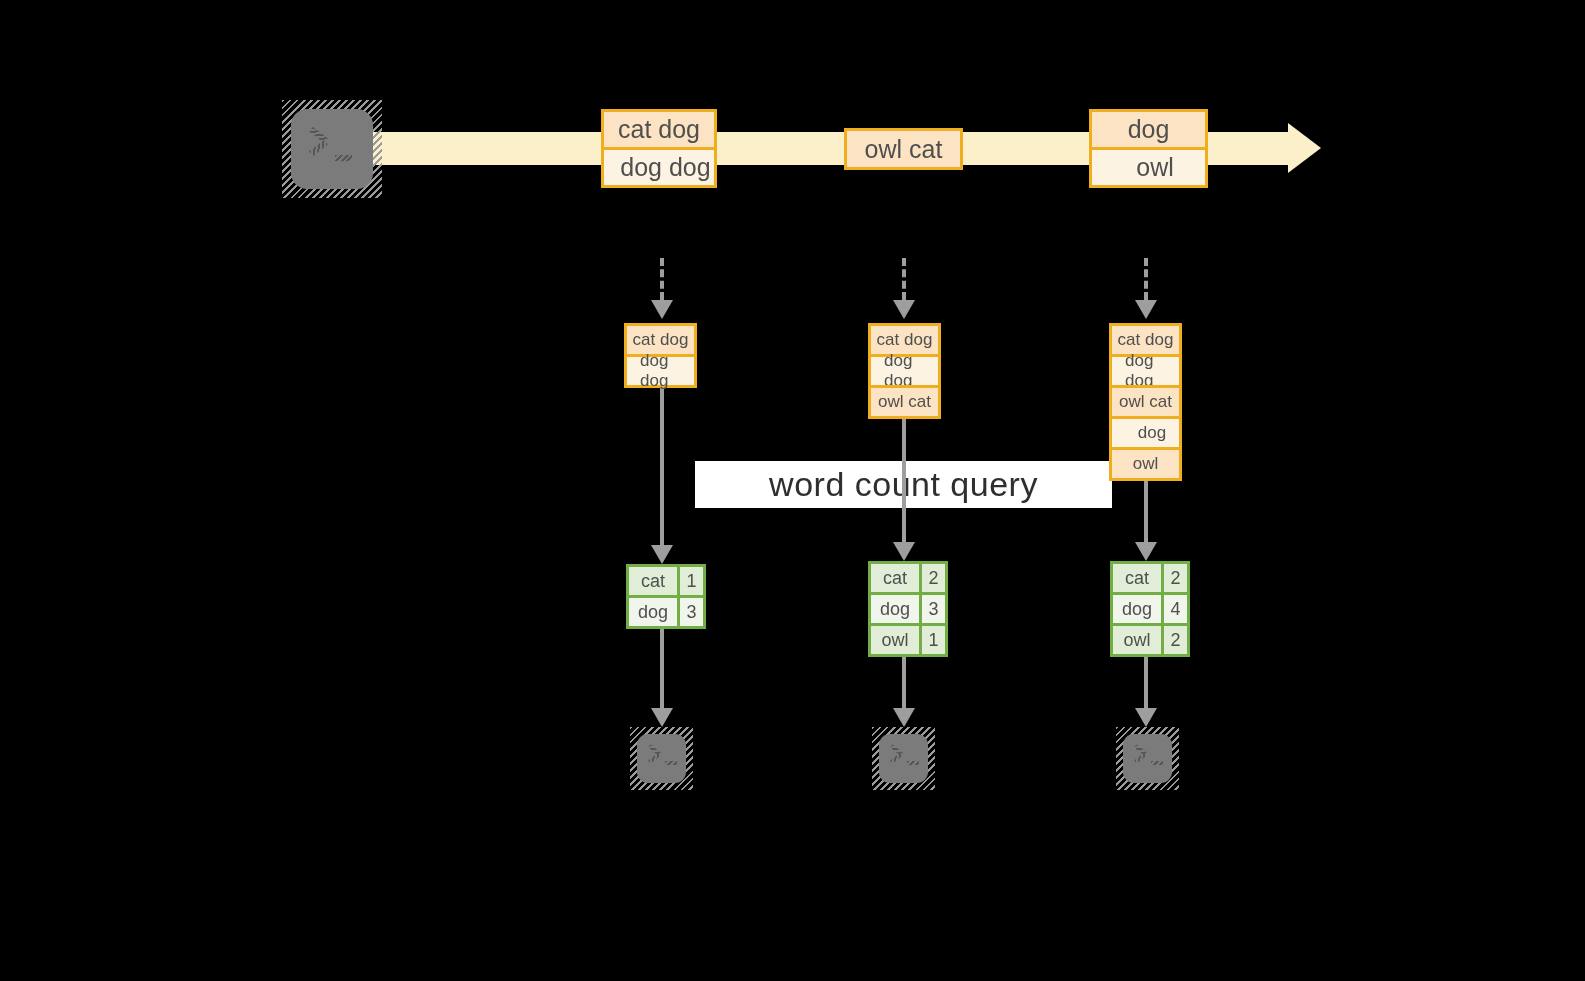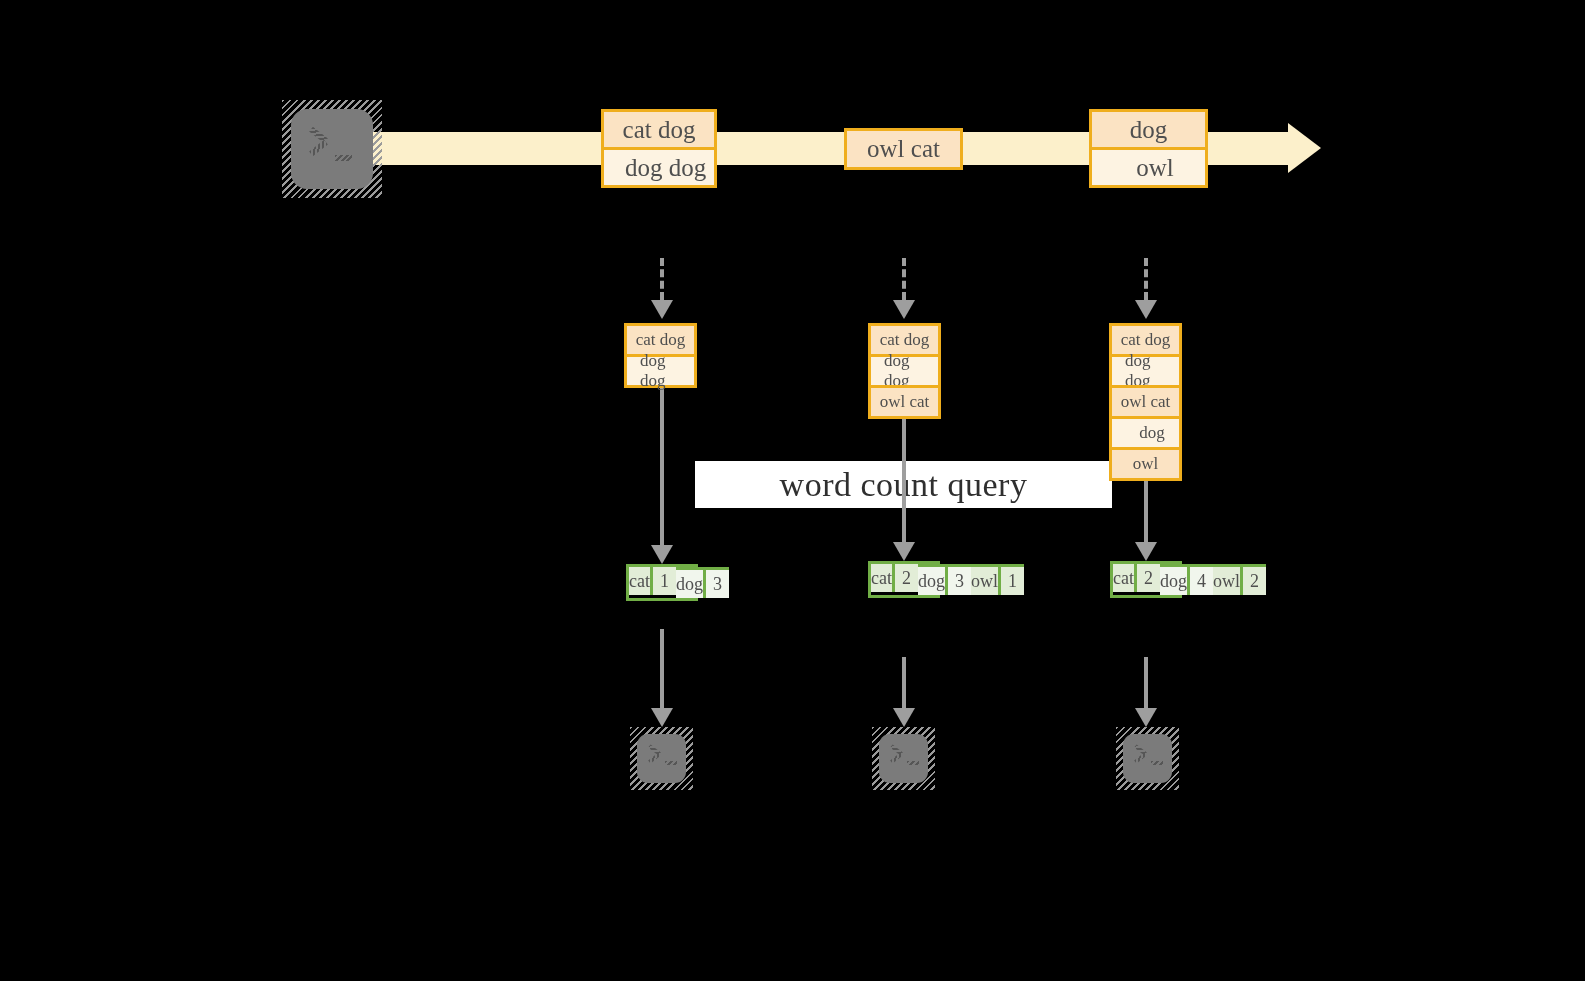--- a/index.html
+++ b/index.html
@@ -1,18 +1,18 @@
 <!DOCTYPE html>
 <html style="--bg: #000000; --band: #fcf0cb; --orange-border: #efae1d; --peach: #fbe3c3; --cream: #fdf3e2; --green-border: #71ae46; --green-dark: #e2edd7; --green-light: #f1f6ed; --arrow: #9e9e9e; --banner-bg: #ffffff; --banner-text: #2f2f2f; --cell-text: #4f4f4f; --terminal: #7b7b7b; --hatch: #9b9b9b; --glyph-dark: #565656;"><head>
 <meta charset="utf-8">
 <style>
   html,body{margin:0;padding:0;background:#000;}
   .canvas{
     position:relative;width:1585px;height:981px;background:var(--bg,#000);
-    overflow:hidden;font-family:Liberation Serif, serif;
+    overflow:hidden;font-family:Liberation Sans, sans-serif;
   }
   
   .band{position:absolute;left:370px;top:132px;width:918px;height:33px;background:var(--band);z-index:1;}
   .band-head{position:absolute;left:1288px;top:123px;width:0;height:0;z-index:1;
     border-left:33px solid var(--band);border-top:25px solid transparent;border-bottom:25px solid transparent;}
   
   .ebox{position:absolute;box-sizing:border-box;border:3px solid var(--orange-border);z-index:2;display:flex;flex-direction:column;}
   .ecell{flex:1;display:flex;align-items:center;justify-content:center;
     font-size:25px;color:var(--cell-text);}
   .ebox .ecell + .ecell{border-top:3px solid var(--orange-border);}
@@ -26,21 +26,21 @@
   
   .aline{position:absolute;width:4px;background:var(--arrow);z-index:5;}
   .dline{position:absolute;width:0;border-left:4px dashed var(--arrow);z-index:5;}
   .ahead{position:absolute;width:0;height:0;z-index:5;
     border-left:11px solid transparent;border-right:11px solid transparent;border-top:19px solid var(--arrow);}
   
   .banner{position:absolute;left:695px;top:461px;width:417px;height:47px;background:var(--banner-bg);z-index:4;
     display:flex;align-items:center;justify-content:center;}
   .banner span{font-size:34px;color:var(--banner-text);letter-spacing:.5px;}
   
-  .gtable{position:absolute;box-sizing:border-box;width:72px;border:3px solid var(--green-border);z-index:6;display:flex;flex-direction:row;}
+  .gtable{position:absolute;box-sizing:border-box;width:80px;border:3px solid var(--green-border);z-index:6;display:flex;flex-direction:column;}
   .grow{display:flex;height:28px;}
   .gtable .grow + .grow{border-top:3px solid var(--green-border);}
   .gcell{display:flex;align-items:center;justify-content:center;font-size:18px;color:var(--cell-text);}
   .gcell.word{flex:1;}
   .gcell.num{width:23px;border-left:3px solid var(--green-border);}
   .grow:nth-child(odd) .gcell{background:var(--green-dark);}
   .grow:nth-child(even) .gcell{background:var(--green-light);}
   
   .terminal{position:absolute;z-index:3;
     background:repeating-linear-gradient(135deg,var(--hatch) 0 2px,rgba(0,0,0,0) 2px 5px);}

